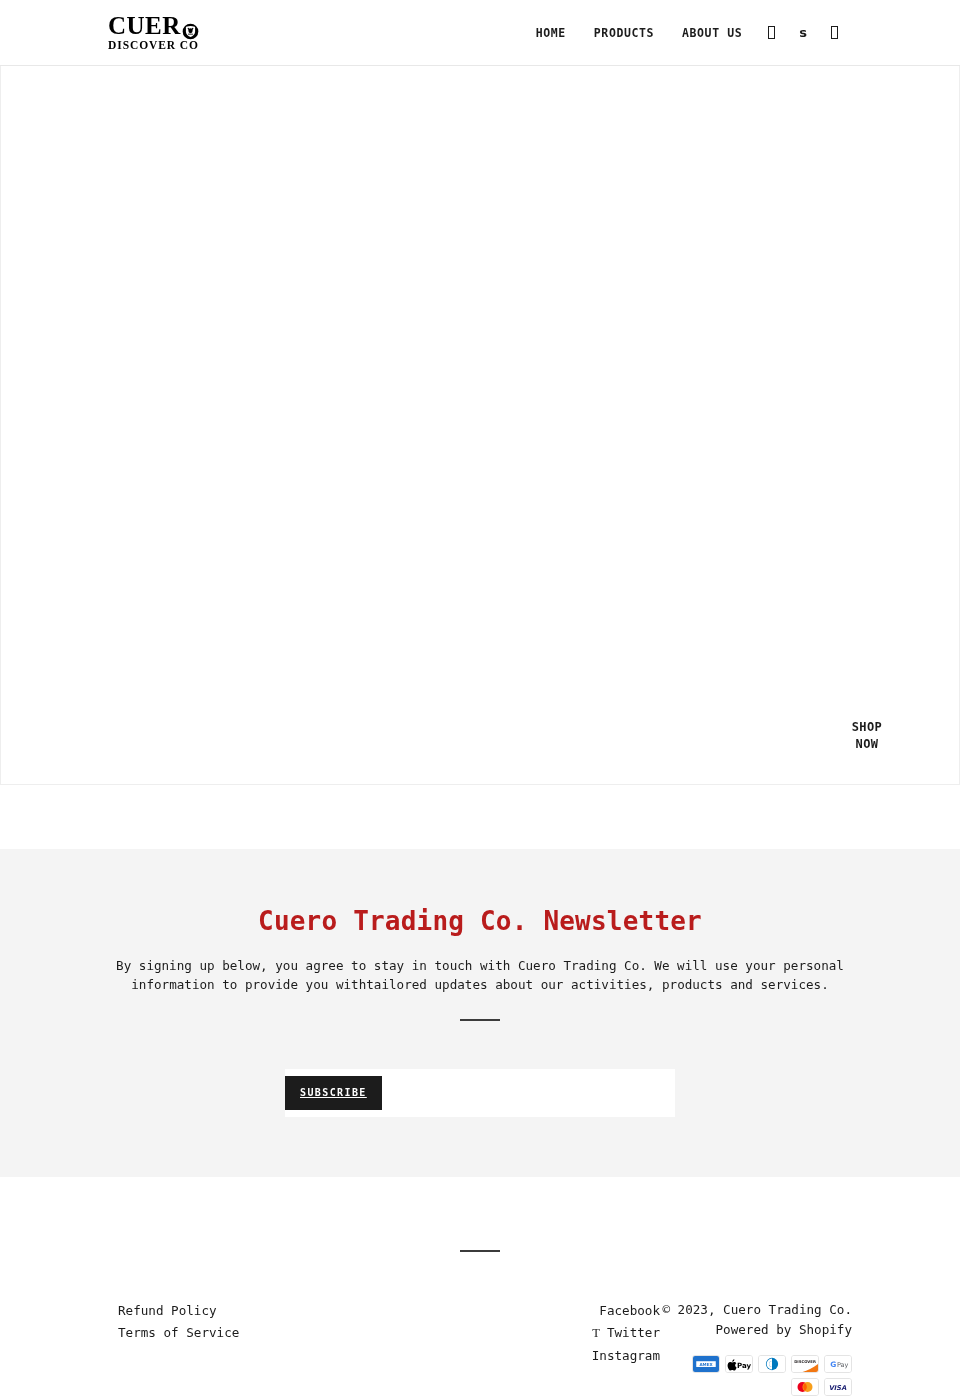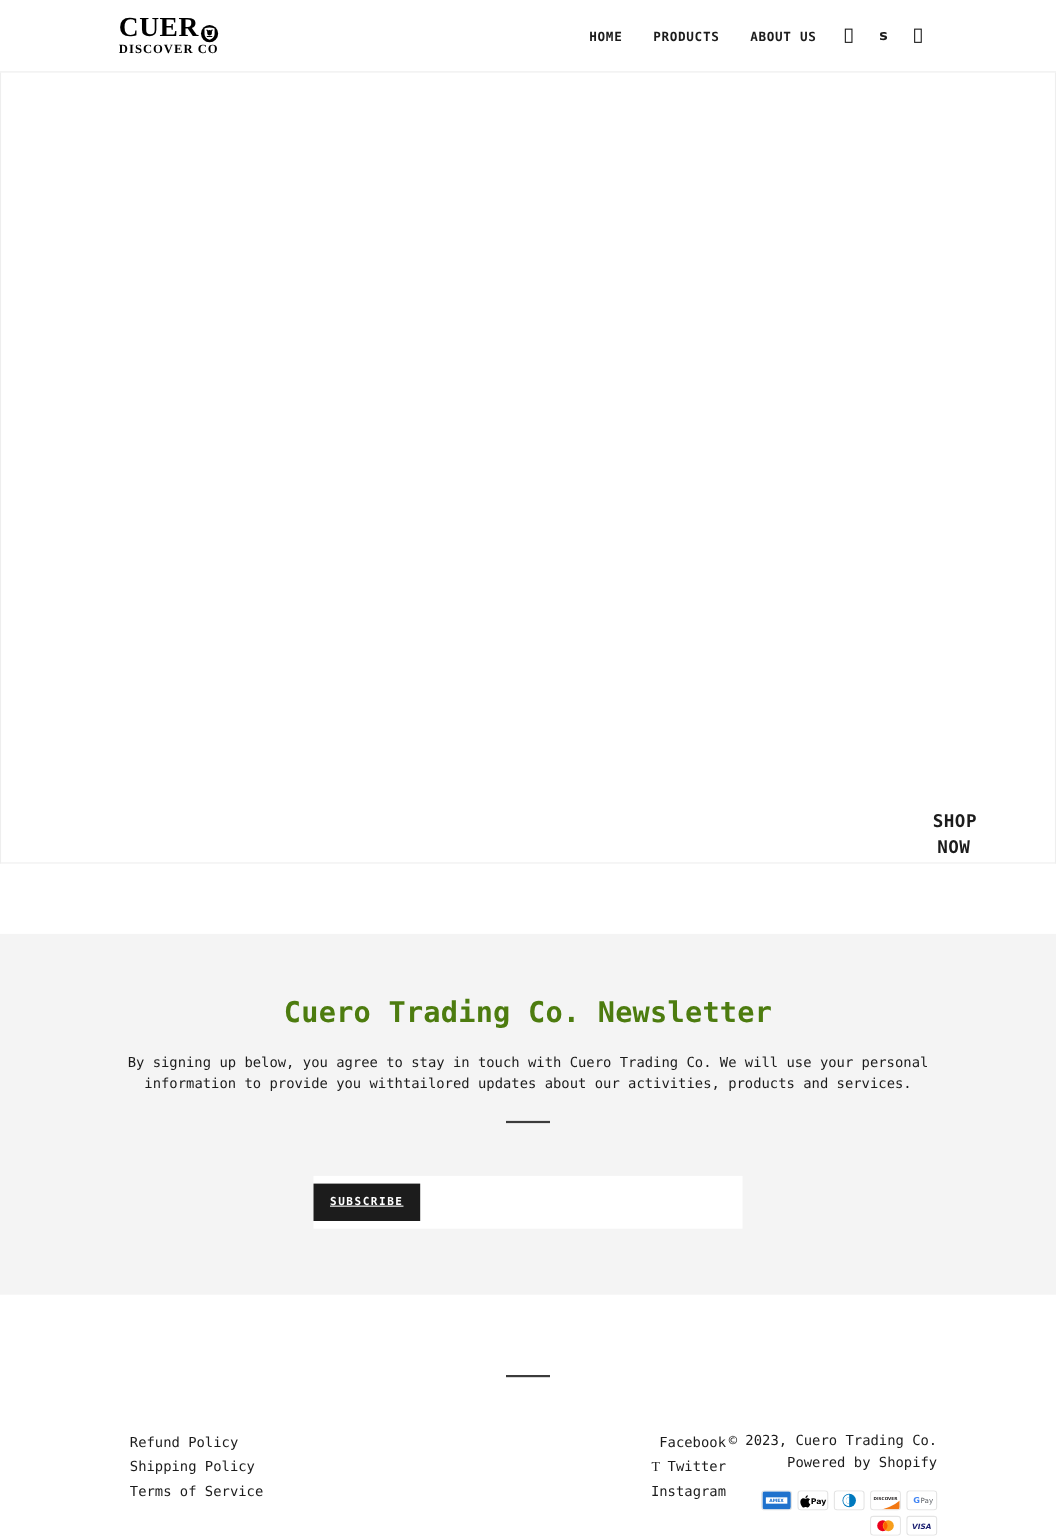--- a/index.html
+++ b/index.html
@@ -107,43 +107,42 @@
     border-right: 1px solid #eeeeee;
     border-bottom: 1px solid #eeeeee;
   }
   .hero-cta {
     position: absolute;
     right: 73px;
     top: 653px;
     width: 38px;
     text-align: center;
     font-family: "DejaVu Sans Mono", "Liberation Mono", monospace;
-    font-size: 16px;
+    font-size: 12px;
     font-weight: 700;
     letter-spacing: 0.4px;
     line-height: 1.45;
     color: #1c1c1c;
     text-decoration: none;
-    margin-top: 16px;
   }
 
   
   .gap-white { height: 64px; background: #fff; }
 
   .newsletter {
     background: #f4f4f4;
     padding: 56px 0 60px;
     text-align: center;
   }
   .newsletter-title {
     font-family: "DejaVu Sans Mono", "Liberation Mono", monospace;
     font-size: 26px;
     font-weight: 700;
     letter-spacing: 0.2px;
-    color: #4d7c0f;
+    color: #b91c1c;
     line-height: 1.25;
   }
   .newsletter-body {
     margin: 18px auto 0;
     width: 740px;
     font-family: "DejaVu Sans Mono", "Liberation Mono", monospace;
     font-size: 12.6px;
     line-height: 1.55;
     color: #1c1c1c;
   }
@@ -326,21 +325,20 @@
     </form>
   </section>
 
   <footer class="site-footer">
     <div class="footer-rule"></div>
 
     <div class="footer-cols">
 
       <div class="col-policies">
         <a href="#" class="footer-link">Refund Policy</a>
-        <a href="#" class="footer-link">Shipping Policy</a>
         <a href="#" class="footer-link">Terms of Service</a>
       </div>
 
       <div class="col-social">
         <div class="social-row">
           <a href="#" class="footer-link">Facebook</a>
         </div>
         <div class="social-row">
           <span class="social-glyph">T</span>
           <a href="#" class="footer-link">Twitter</a>

